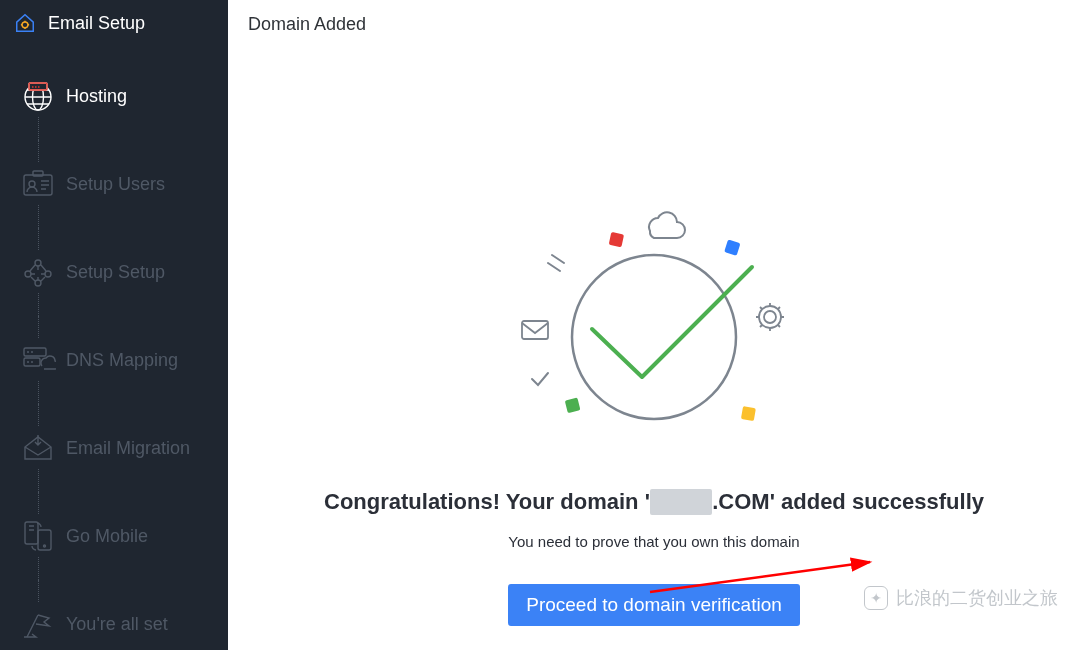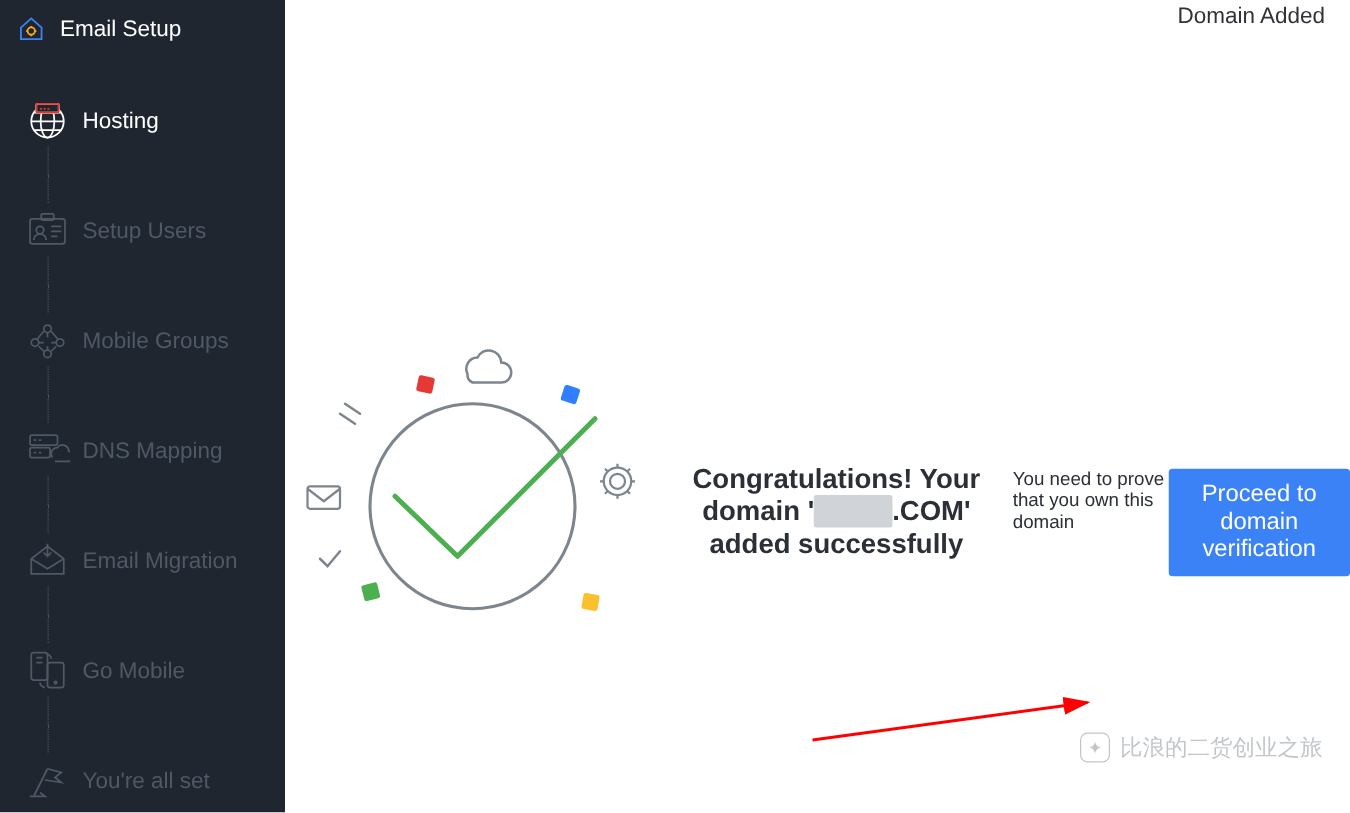--- a/index.html
+++ b/index.html
@@ -63,26 +63,25 @@
 
   
   .main {
     flex: 1;
     background: #ffffff;
     display: flex; flex-direction: column;
   }
   .page-title {
     font-size: 18px; font-weight: 400;
     color: #2f3338;
-    padding: 2px 20px;
-    text-align: right;
+    padding: 14px 20px;
   }
   .content {
     flex: 1;
-    display: flex; flex-direction: row;
+    display: flex; flex-direction: column;
     align-items: center;
     justify-content: flex-start;
     padding-top: 160px;
     position: relative;
   }
   .hero-svg { margin-bottom: 28px; }
   .headline {
     font-size: 22px; font-weight: 600;
     color: #2b2f38;
     margin-bottom: 18px;
@@ -183,21 +182,21 @@
     <li>
       <span class="step-icon">
         <svg width="34" height="32" viewBox="0 0 34 32" fill="none" stroke="currentColor" stroke-width="1.4">
           <circle cx="17" cy="7" r="3"></circle>
           <circle cx="7" cy="18" r="3"></circle>
           <circle cx="27" cy="18" r="3"></circle>
           <circle cx="17" cy="27" r="3"></circle>
           <path d="M17 10v4M10 18h4M20 18h4M17 24v-3M14 9l-5 6M20 9l5 6M10 21l4 4M24 21l-4 4"></path>
         </svg>
       </span>
-      <span class="step-label">Mobile Groups</span>
+      <span class="step-label">Setup Setup</span>
     </li>
     <li>
       <span class="step-icon">
         <svg width="36" height="32" viewBox="0 0 36 32" fill="none" stroke="currentColor" stroke-width="1.4">
           <rect x="4" y="4" width="22" height="8" rx="1.5"></rect>
           <path d="M7 8h2M11 8h2"></path>
           <rect x="4" y="14" width="16" height="8" rx="1.5"></rect>
           <path d="M7 18h2M11 18h2"></path>
           <path d="M22 22a5 5 0 0 1 4-8 5 5 0 0 1 9 3 4 4 0 0 1-1 8h-10"></path>
         </svg>

